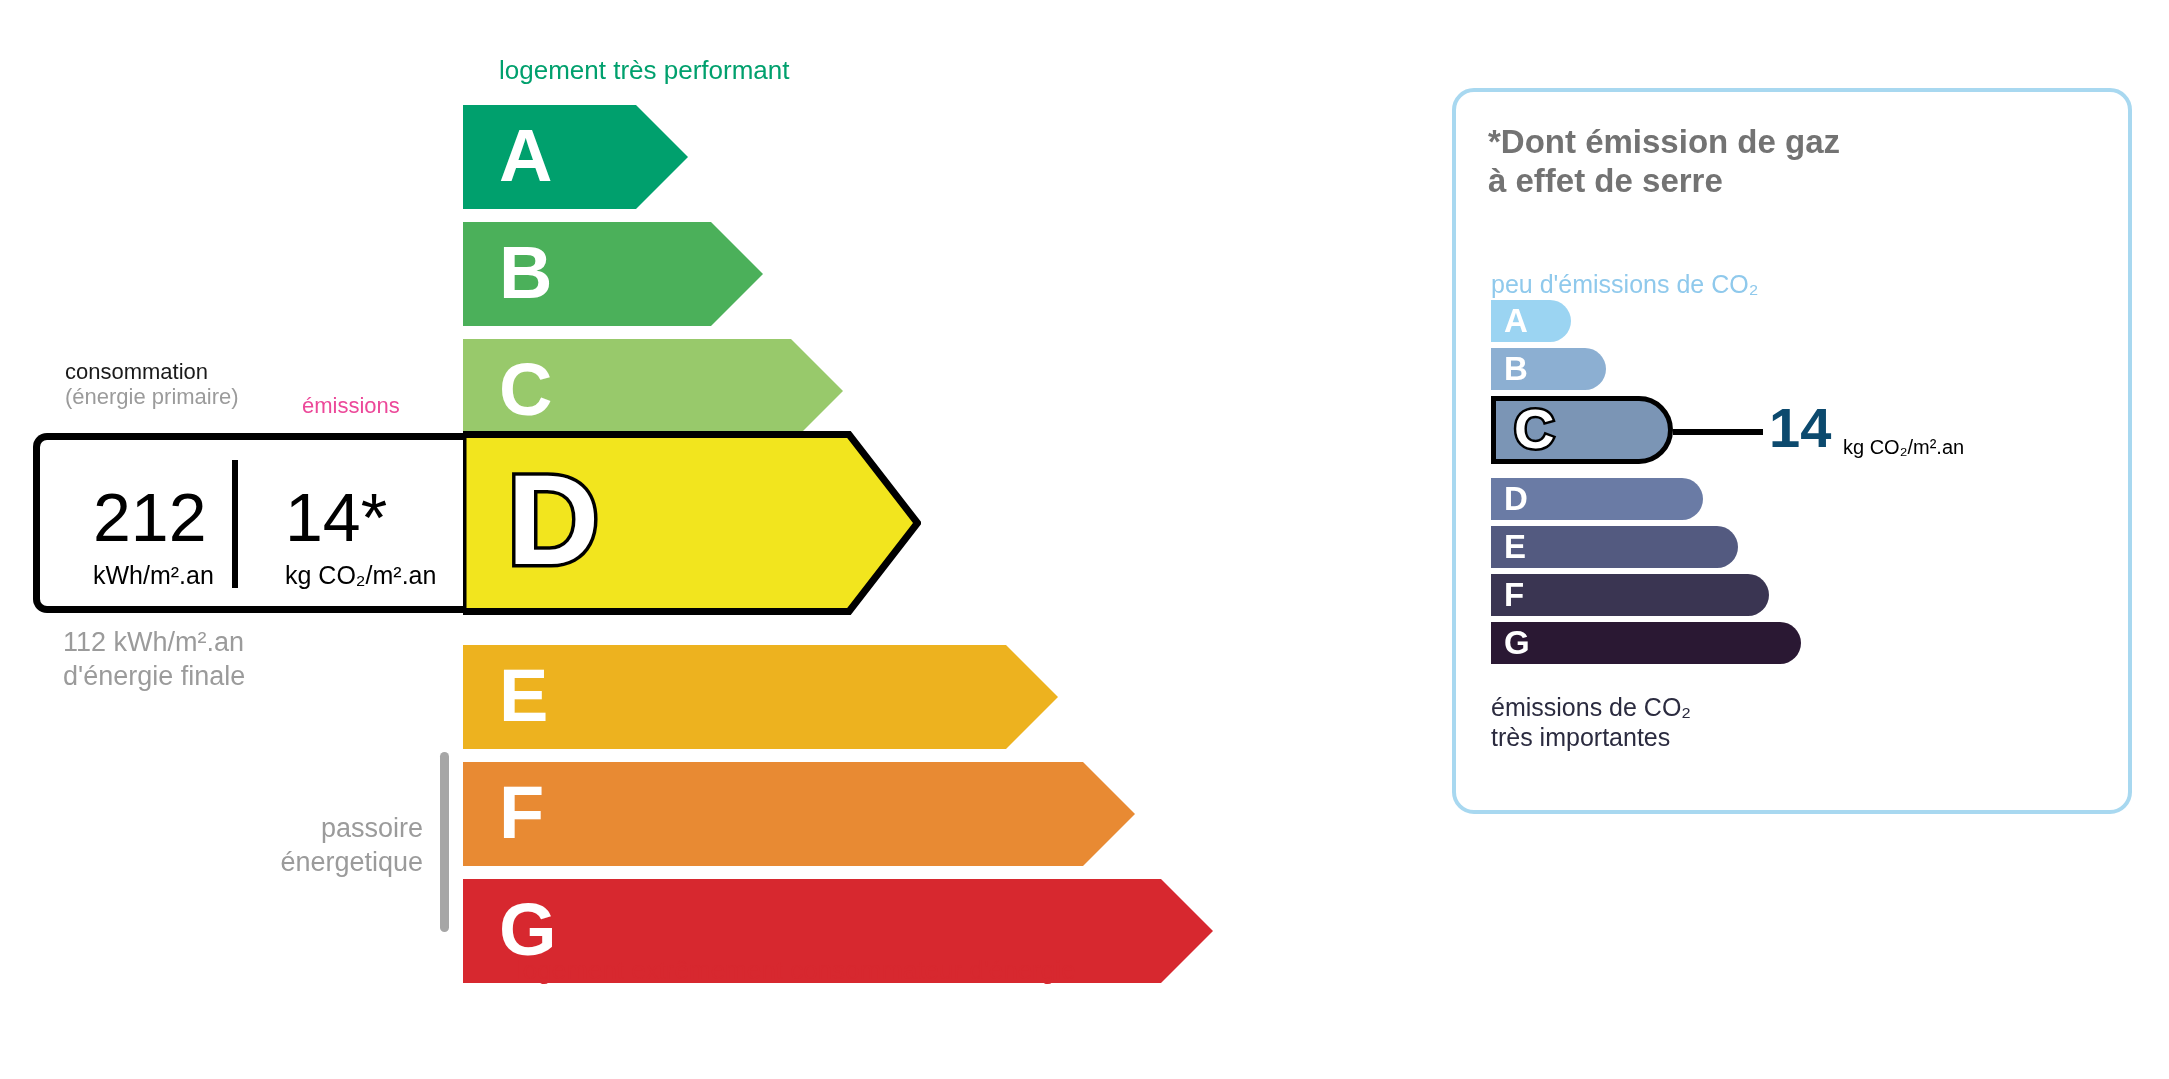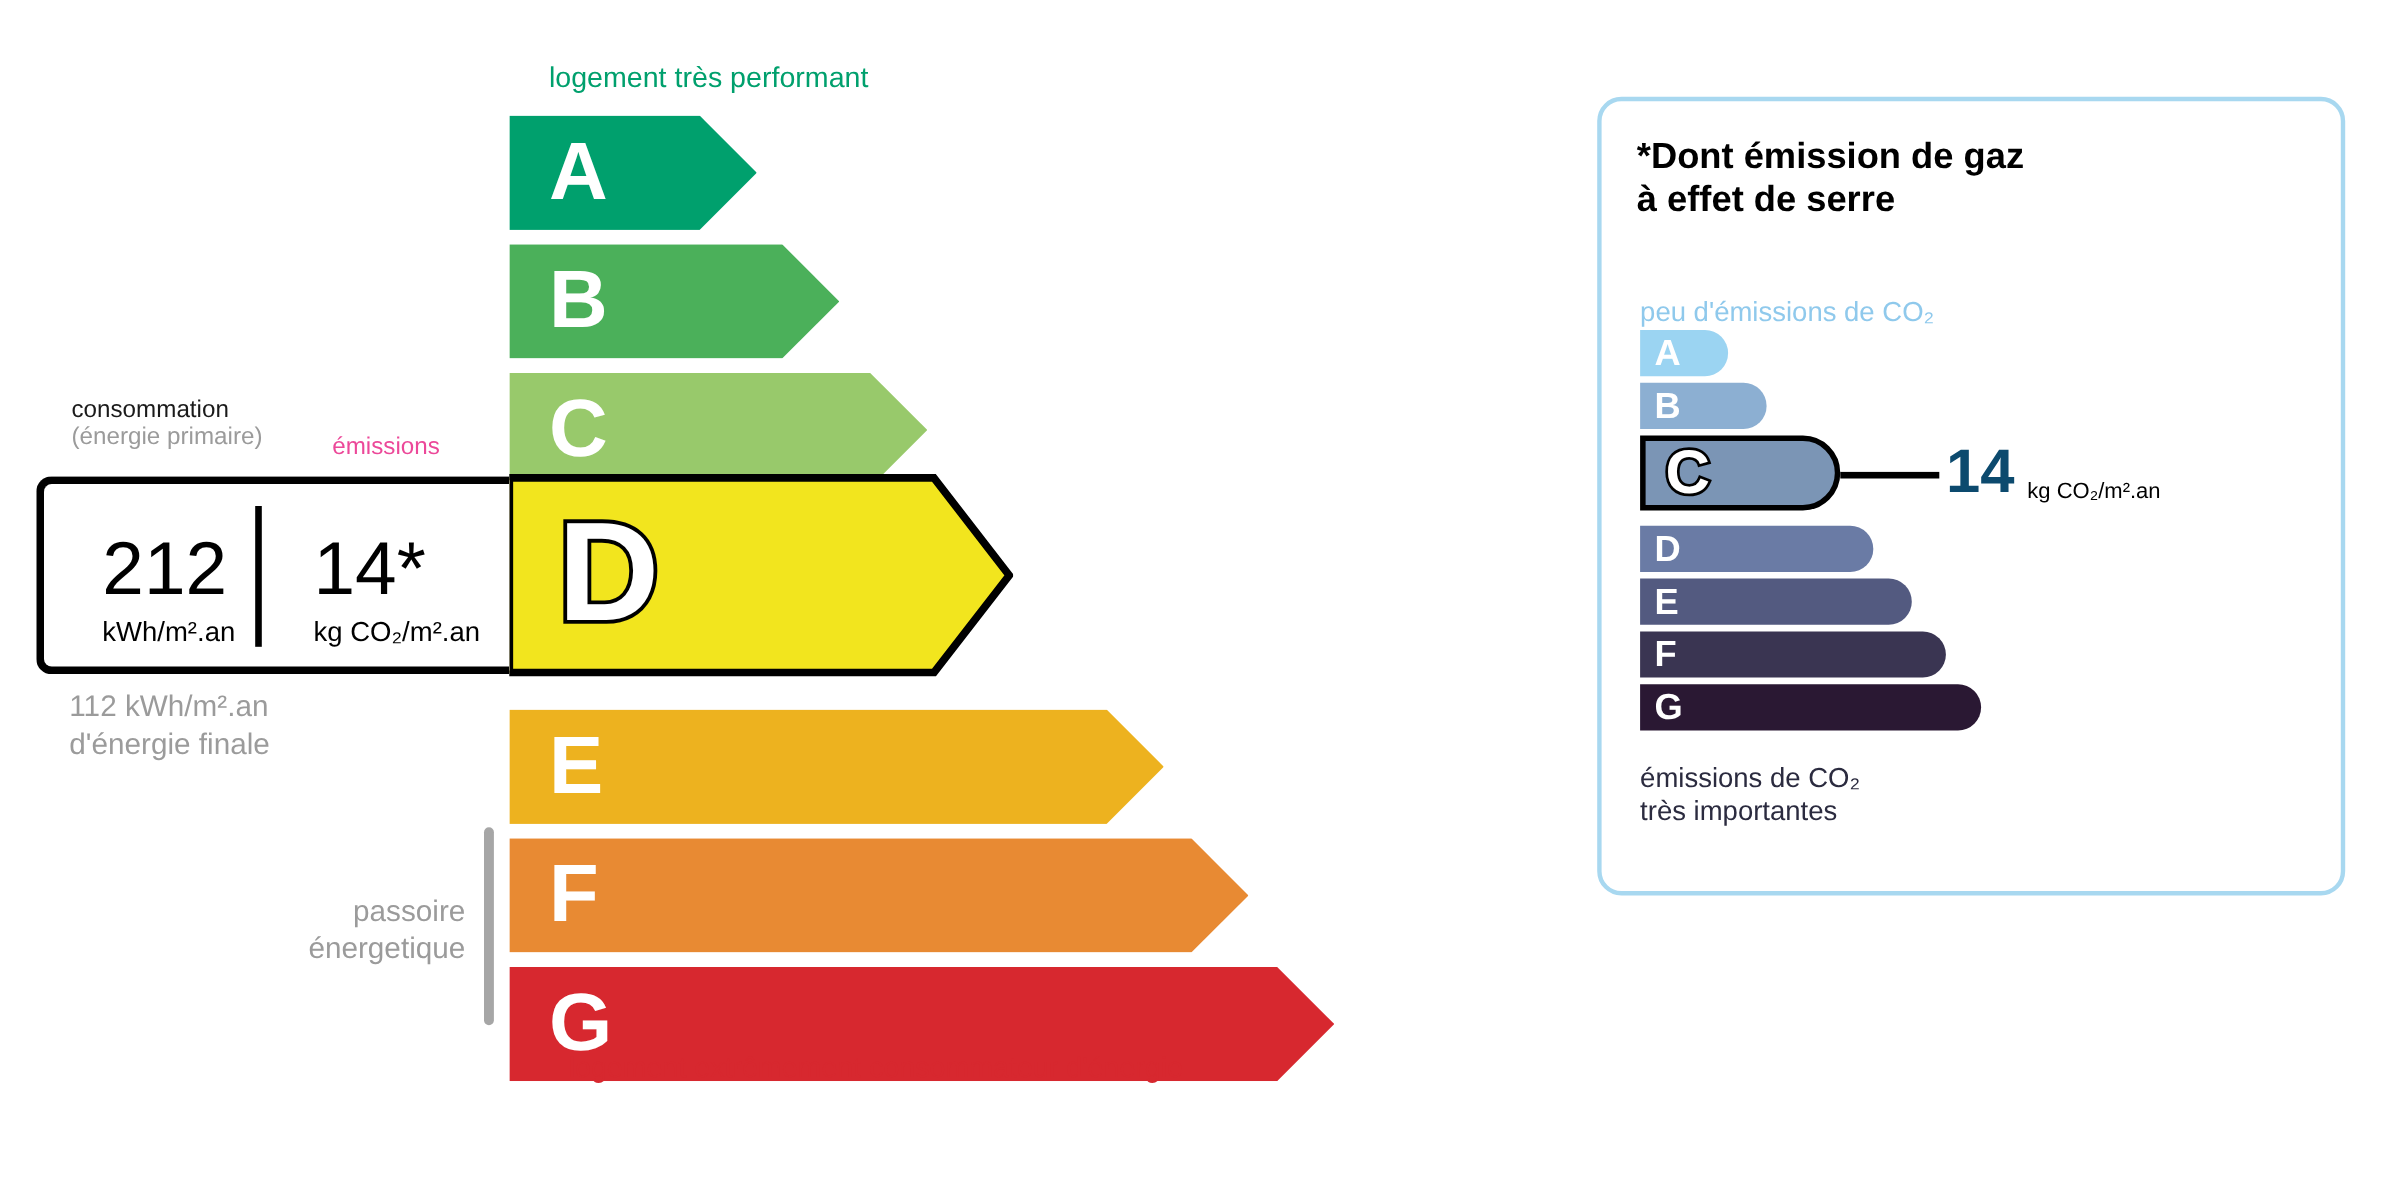--- a/index.html
+++ b/index.html
@@ -58,21 +58,21 @@
 
   #passoire-label{position:absolute;left:243px;top:812px;width:180px;text-align:right;
                   font-size:27px;line-height:1.25;color:#9b9b9b;white-space:pre-line;}
   #passoire-bar{position:absolute;left:440px;top:752px;width:9px;height:180px;
                 background:#a6a6a6;border-radius:5px;}
 
   
   #co2-panel{position:absolute;left:1452px;top:88px;width:680px;height:726px;
              border:4px solid #a8d8f0;border-radius:22px;background:#fff;box-sizing:border-box;}
   #co2-title{position:absolute;left:1488px;top:123px;font-size:33px;font-weight:bold;
-             color:#000000;line-height:1.17;white-space:pre-line;}
+             color:#737373;line-height:1.17;white-space:pre-line;}
   #co2-top-caption{position:absolute;left:1491px;top:270px;font-size:25px;color:#8fc9ec;white-space:nowrap;}
   #co2-bottom-caption{position:absolute;left:1491px;top:692px;font-size:25px;color:#2b2b3f;
                       line-height:1.2;white-space:pre-line;}
 
   .co2-bar{position:absolute;left:1491px;height:42px;border-radius:0 21px 21px 0;}
   .co2-bar .letter{position:absolute;left:13px;top:50%;transform:translateY(-52%);
                    font-size:33px;font-weight:bold;color:#fff;line-height:1;}
 
   #co2-A{top:300px;}
   #co2-B{top:348px;}

